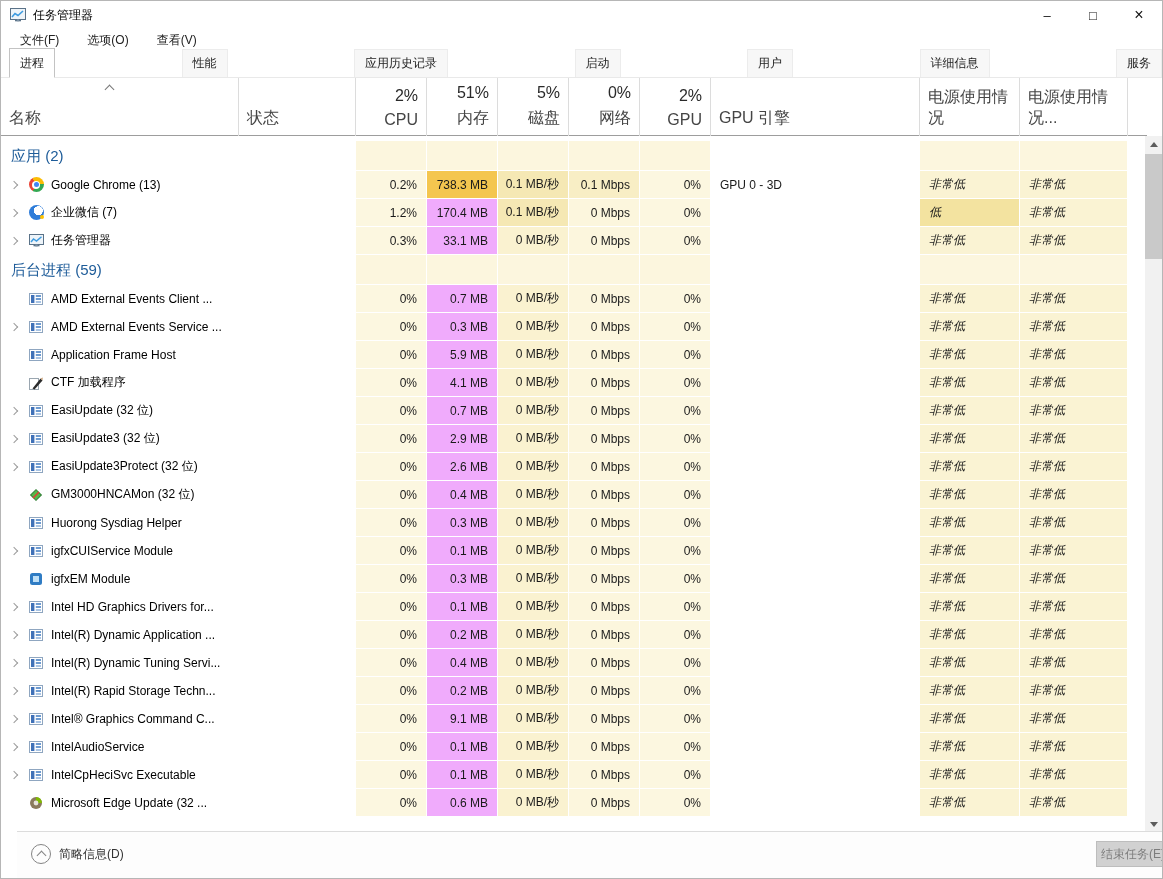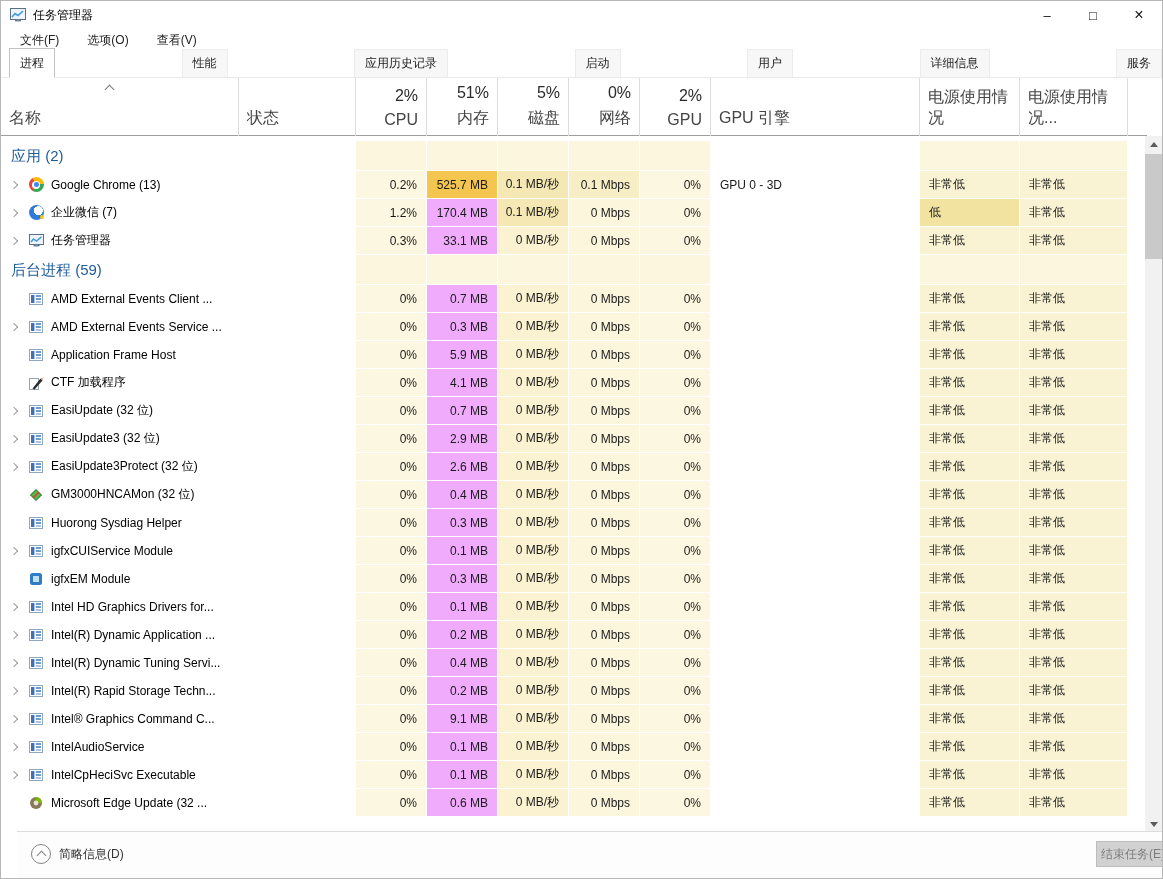--- a/index.html
+++ b/index.html
@@ -49,21 +49,21 @@
   .expander { width:6px; height:6px; border-top:1.5px solid #9b9b9b; border-right:1.5px solid #9b9b9b; transform:rotate(45deg); }
   .proc-icon { width:18px; display:flex; justify-content:center; align-items:center; flex:none; margin-right:6px; }
   .proc-name { font-size:12px; color:#000; white-space:nowrap; overflow:hidden; }
   
   .c-cpu { background:#FCF7E0; }
   .c-mem { background:#f0abfc; }
   .c-mem.hot { background:#F4C64F; }
   .c-disk { background:#FAF2D0; } .c-disk.warm { background:#F5E8B4; }
   .c-net { background:#FCF6DD; } .c-net.warm { background:#F8EEC5; }
   .c-gpu { background:#FCF7E0; }
-  .c-power { background:#FAF3D3; } .c-power.warm { background:#F3E3A0; }
+  .c-power { background:#FAF3D3;font-style:italic; } .c-power.warm { background:#F3E3A0; }
   .c-group { background:#FCF6DE; }
   .c-white { background:#fff; }
   
   .scrollbar { position:absolute; right:0; top:135px; width:17px; height:697px; background:#f1f1f1; }
   .sb-arrow { position:absolute; left:0; width:17px; height:17px; display:flex; align-items:center; justify-content:center; }
   .sb-arrow.up { top:0; } .sb-arrow.down { bottom:0; }
   .sb-tri-up { width:0;height:0;border-left:4px solid transparent;border-right:4px solid transparent;border-bottom:5px solid #5c5c5c; }
   .sb-tri-down { width:0;height:0;border-left:4px solid transparent;border-right:4px solid transparent;border-top:5px solid #5c5c5c; }
   .sb-thumb { position:absolute; left:0; top:18px; width:17px; height:105px; background:#c9c9c9; }
   
@@ -182,21 +182,21 @@
           <span class="expander-box">
             <span class="expander"></span>
           </span>
           <span class="proc-icon">
             <span class="icon-chrome"></span>
           </span>
           <span class="proc-name">Google Chrome (13)</span>
         </div>
         <div class="cell c-white"></div>
         <div class="cell num c-cpu">0.2%</div>
-        <div class="cell num c-mem hot">525.7 MB</div>
+        <div class="cell num c-mem hot">738.3 MB</div>
         <div class="cell num c-disk warm">0.1 MB/秒</div>
         <div class="cell num c-net warm">0.1 Mbps</div>
         <div class="cell num c-gpu">0%</div>
         <div class="cell txt c-white">GPU 0 - 3D</div>
         <div class="cell txt c-power">非常低</div>
         <div class="cell txt c-power">非常低</div>
         <div class="cell c-white"></div>
       </div>
       <div class="grid-row proc-row">
         <div class="cell name-cell c-white">

